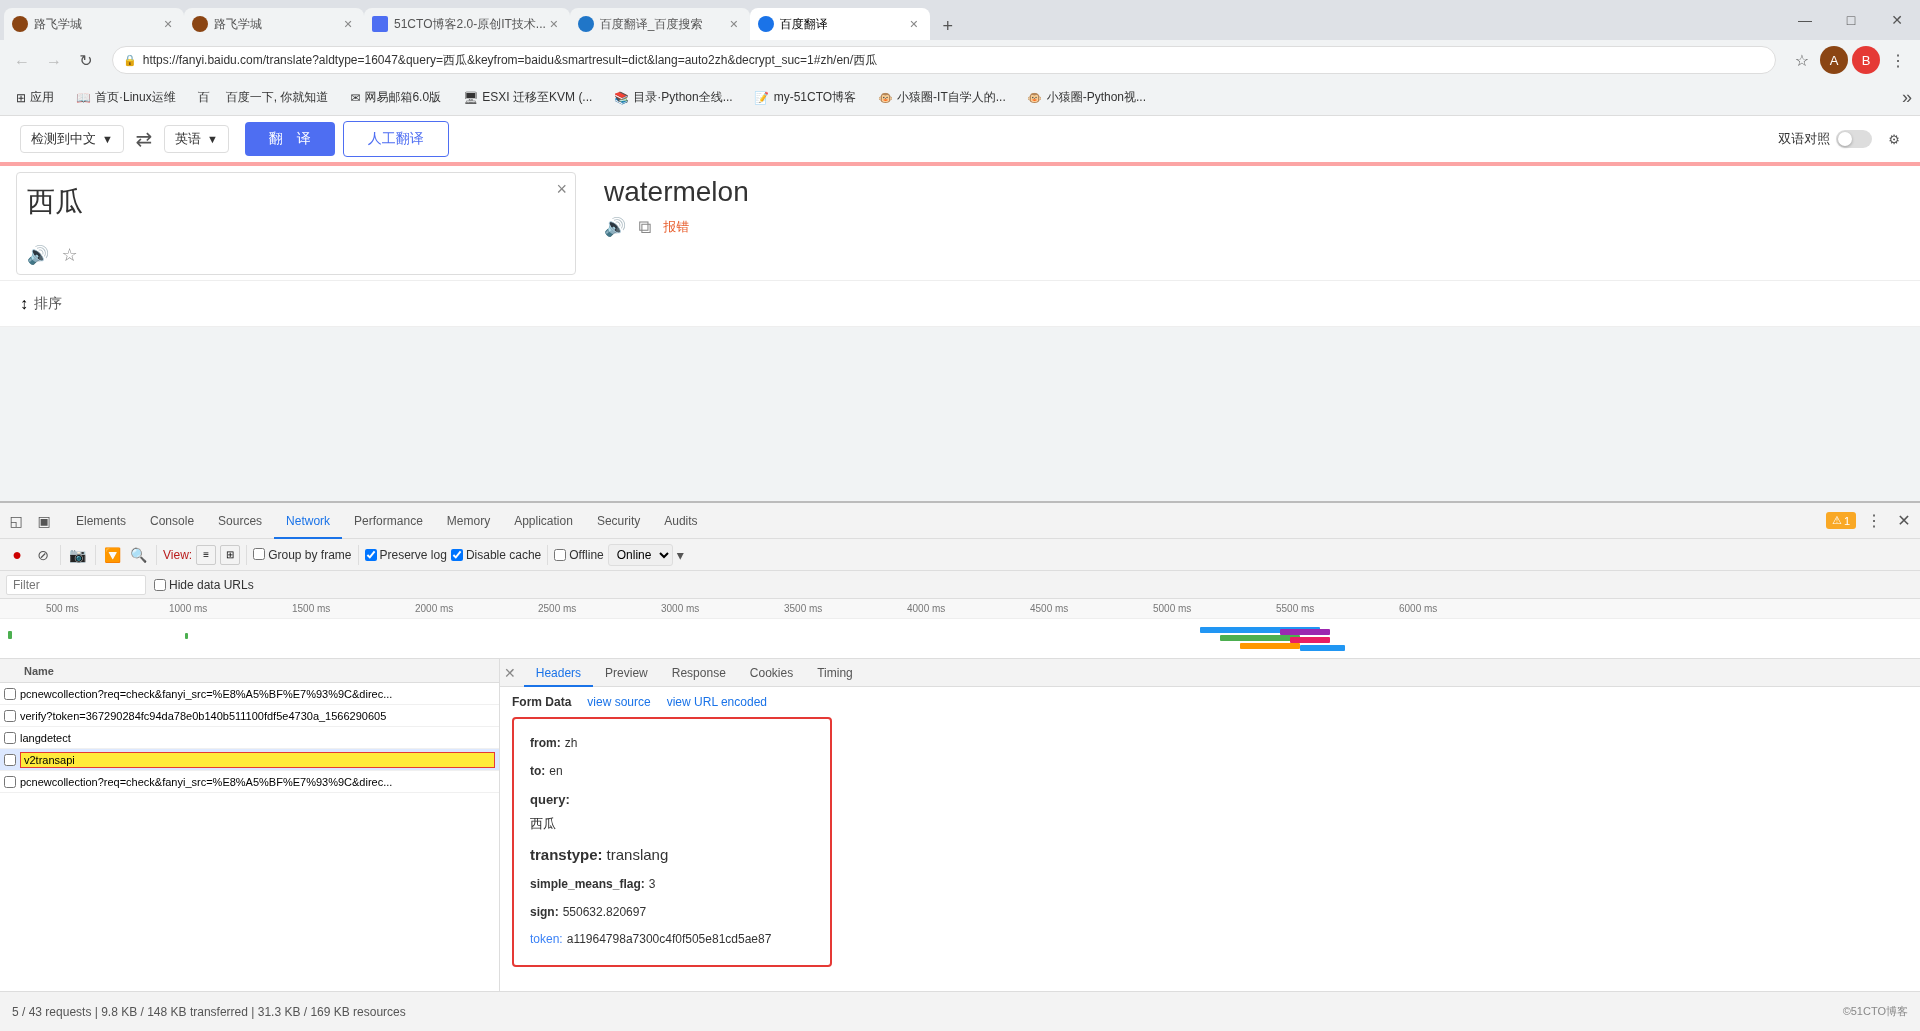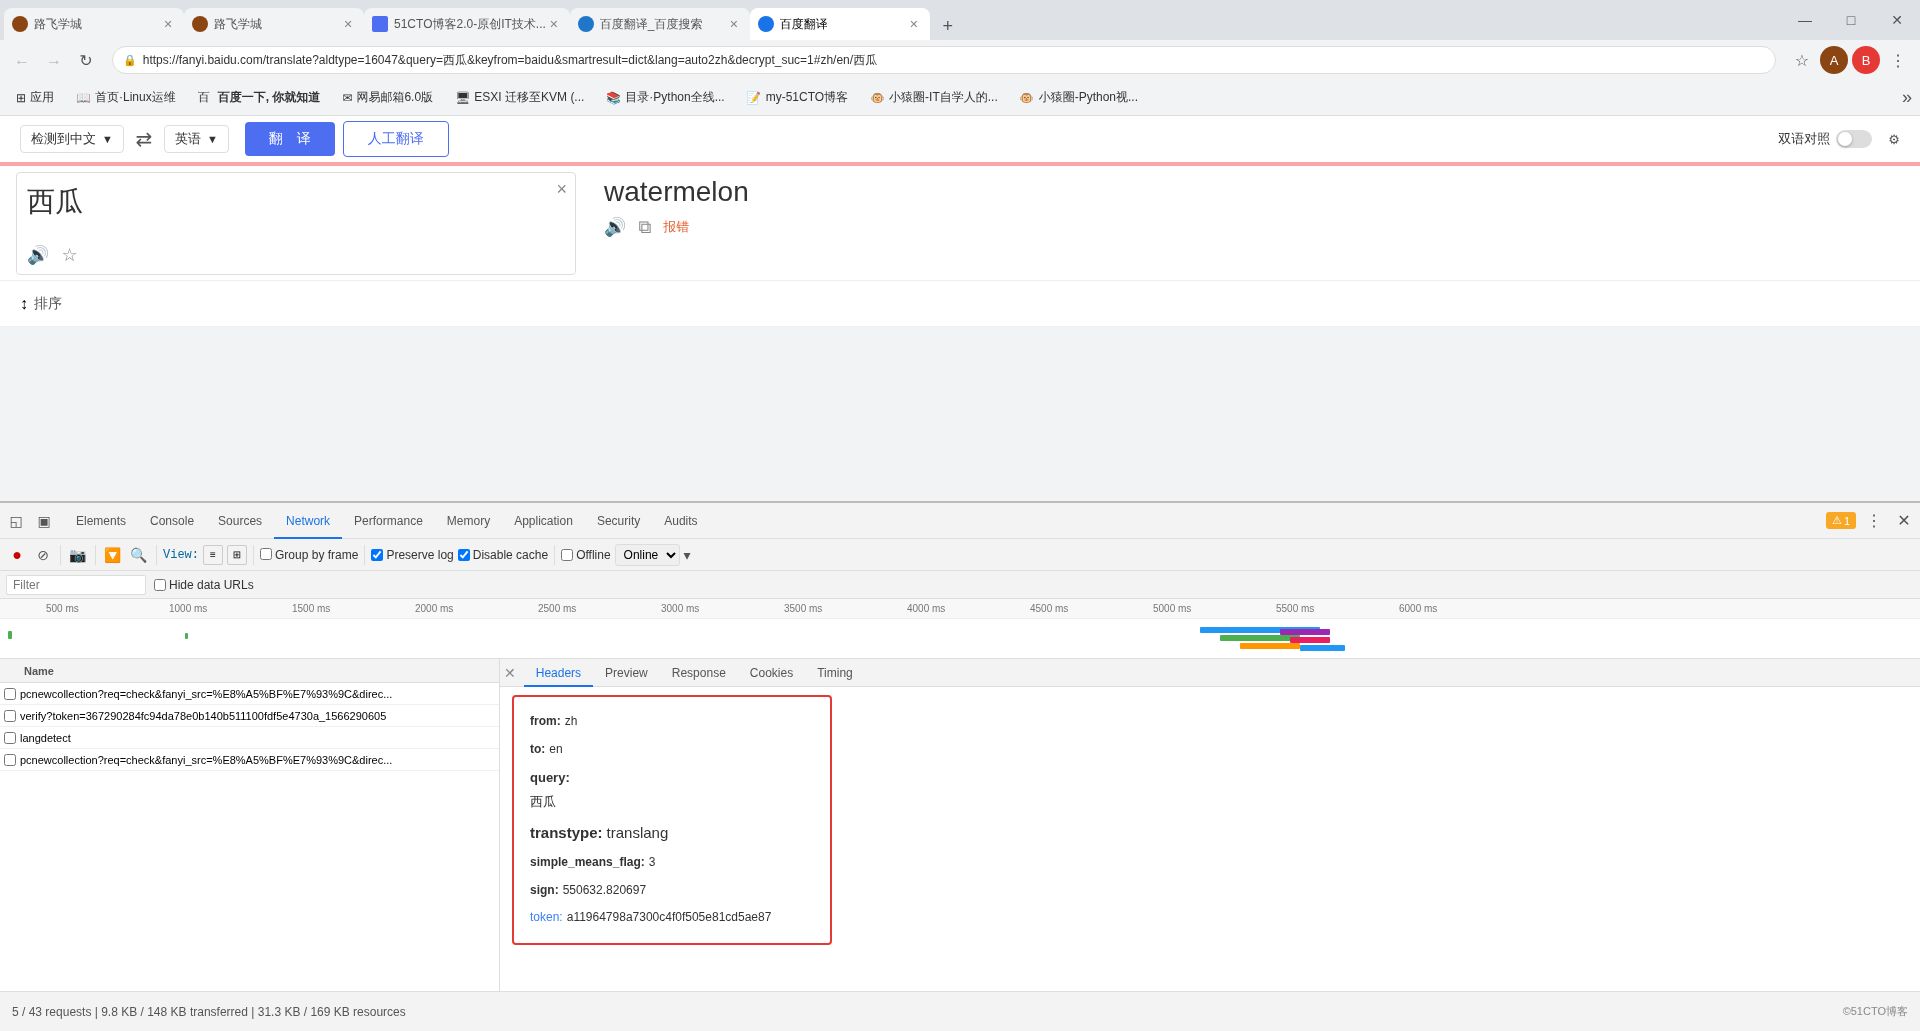--- a/index.html
+++ b/index.html
@@ -108,21 +108,21 @@
     <div class="bm-item">
       <span>⊞</span>
       <span style="margin-left:4px;">应用</span>
     </div>
     <div class="bm-item">
       <span>📖</span>
       <span style="margin-left:4px;">首页·Linux运维</span>
     </div>
     <div class="bm-item">
       <span>百</span>
-      <span style="margin-left:8px;font-weight:bold;">百度一下, 你就知道</span>
+      <span style="margin-left:16px;">百度一下, 你就知道</span>
     </div>
     <div class="bm-item">
       <span>✉</span>
       <span style="margin-left:4px;">网易邮箱6.0版</span>
     </div>
     <div class="bm-item">
       <span>🖥</span>
       <span style="margin-left:4px;">ESXI 迁移至KVM (...</span>
     </div>
     <div class="bm-item">
@@ -225,21 +225,21 @@
 
     <div style="display:flex;align-items:center;height:32px;background:#f3f3f3;border-bottom:1px solid #ddd;padding:0 6px;gap:4px;font-size:12px;">
       <div style="width:22px;height:22px;display:flex;align-items:center;justify-content:center;border-radius:3px;cursor:pointer;color:#c00;font-size:16px;">●</div>
       <div style="width:22px;height:22px;display:flex;align-items:center;justify-content:center;border-radius:3px;cursor:pointer;color:#555;font-size:14px;">⊘</div>
       <div style="width:1px;height:20px;background:#ddd;margin:0 2px;"></div>
       <div style="width:22px;height:22px;display:flex;align-items:center;justify-content:center;border-radius:3px;cursor:pointer;color:#555;font-size:14px;">📷</div>
       <div style="width:1px;height:20px;background:#ddd;margin:0 2px;"></div>
       <div style="width:22px;height:22px;display:flex;align-items:center;justify-content:center;border-radius:3px;cursor:pointer;color:#555;font-size:14px;">🔽</div>
       <div style="width:22px;height:22px;display:flex;align-items:center;justify-content:center;border-radius:3px;cursor:pointer;color:#555;font-size:14px;">🔍</div>
       <div style="width:1px;height:20px;background:#ddd;margin:0 2px;"></div>
-      <span style="font-size:12px;color:#0369a1;font-family:Liberation Mono, monospace;">View:</span>
+      <span style="font-size:12px;color:#b91c1c;">View:</span>
       <div style="display:flex;align-items:center;gap:4px;">
         <div style="width:20px;height:20px;border:1px solid #ccc;border-radius:2px;cursor:pointer;display:flex;align-items:center;justify-content:center;font-size:10px;">≡</div>
         <div style="width:20px;height:20px;border:1px solid #ccc;border-radius:2px;cursor:pointer;display:flex;align-items:center;justify-content:center;font-size:10px;">⊞</div>
       </div>
       <div style="width:1px;height:20px;background:#ddd;margin:0 2px;"></div>
       <label style="display:flex;align-items:flex-start;gap:3px;font-size:12px;color:#333;cursor:pointer;">
         <input type="checkbox" style="width: 12px; height: 12px;">
         <span>Group by frame</span>
       </label>
       <div style="width:1px;height:20px;background:#ddd;margin:0 2px;"></div>
@@ -319,39 +319,48 @@
         <div style="display:flex;align-items:center;height:22px;border-bottom:1px solid #f0f0f0;font-size:11px;padding:0 4px;cursor:pointer;">
           <input type="checkbox" style="width: 12px; height: 12px; margin-right: 4px;">
           <span style="flex:1;overflow:hidden;text-overflow:ellipsis;white-space:nowrap;font-size:11px;">verify?token=367290284fc94da78e0b140b511100fdf5e4730a_1566290605</span>
         </div>
 
         <div style="display:flex;align-items:center;height:22px;border-bottom:1px solid #f0f0f0;font-size:11px;padding:0 4px;cursor:pointer;">
           <input type="checkbox" style="width: 12px; height: 12px; margin-right: 4px;">
           <span style="flex:1;overflow:hidden;text-overflow:ellipsis;white-space:nowrap;font-size:11px;">langdetect</span>
         </div>
 
+        <div style="display:flex;align-items:center;height:22px;border-bottom:1px solid #f0f0f0;font-size:11px;padding:0 4px;cursor:pointer;background:#dce8ff;">
+          <input type="checkbox" style="width: 12px; height: 12px; margin-right: 4px;">
+          <span style="flex:1;overflow:hidden;text-overflow:ellipsis;white-space:nowrap;font-size:11px;background:#ffeb3b;padding:1px 3px;border:1px solid #e53935;">v2transapi</span>
+        </div>
 
         <div style="display:flex;align-items:center;height:22px;border-bottom:1px solid #f0f0f0;font-size:11px;padding:0 4px;cursor:pointer;">
           <input type="checkbox" style="width: 12px; height: 12px; margin-right: 4px;">
           <span style="flex:1;overflow:hidden;text-overflow:ellipsis;white-space:nowrap;font-size:11px;">pcnewcollection?req=check&amp;fanyi_src=%E8%A5%BF%E7%93%9C&amp;direc...</span>
         </div>
       </div>
 
       <div style="flex:1;overflow-y:auto;display:flex;flex-direction:column;">
 
         <div style="display:flex;align-items:center;height:28px;background:#f3f3f3;border-bottom:1px solid #ddd;padding:0 4px;">
           <span style="margin-right:8px;color:#888;cursor:pointer;font-size:14px;">✕</span>
           <div style="padding:0 12px;height:28px;line-height:28px;font-size:12px;color:#1a73e8;cursor:pointer;border-bottom:2px solid #1a73e8;">Headers</div>
           <div style="padding:0 12px;height:28px;line-height:28px;font-size:12px;color:#555;cursor:pointer;">Preview</div>
           <div style="padding:0 12px;height:28px;line-height:28px;font-size:12px;color:#555;cursor:pointer;">Response</div>
           <div style="padding:0 12px;height:28px;line-height:28px;font-size:12px;color:#555;cursor:pointer;">Cookies</div>
           <div style="padding:0 12px;height:28px;line-height:28px;font-size:12px;color:#555;cursor:pointer;">Timing</div>
         </div>
 
         <div style="padding:8px 12px;">
+          <div style="font-size:12px;font-weight:600;color:#333;display:flex;gap:16px;align-items:center;margin-bottom:8px;">
+            <span>Form Data</span>
+            <span style="color:#1a73e8;font-weight:400;cursor:pointer;font-size:12px;">view source</span>
+            <span style="color:#1a73e8;font-weight:400;cursor:pointer;font-size:12px;">view URL encoded</span>
+          </div>
 
           <div style="border:2px solid #e53935;border-radius:4px;padding:14px 16px;background:#fff;max-width:320px;">
 
             <div style="display:flex;font-size:12px;margin-bottom:6px;line-height:1.8;">
               <span style="font-weight:700;color:#333;margin-right:4px;">from:</span>
               <span style="color:#333;">zh</span>
             </div>
 
             <div style="display:flex;font-size:12px;margin-bottom:6px;line-height:1.8;">
               <span style="font-weight:700;color:#333;margin-right:4px;">to:</span>

